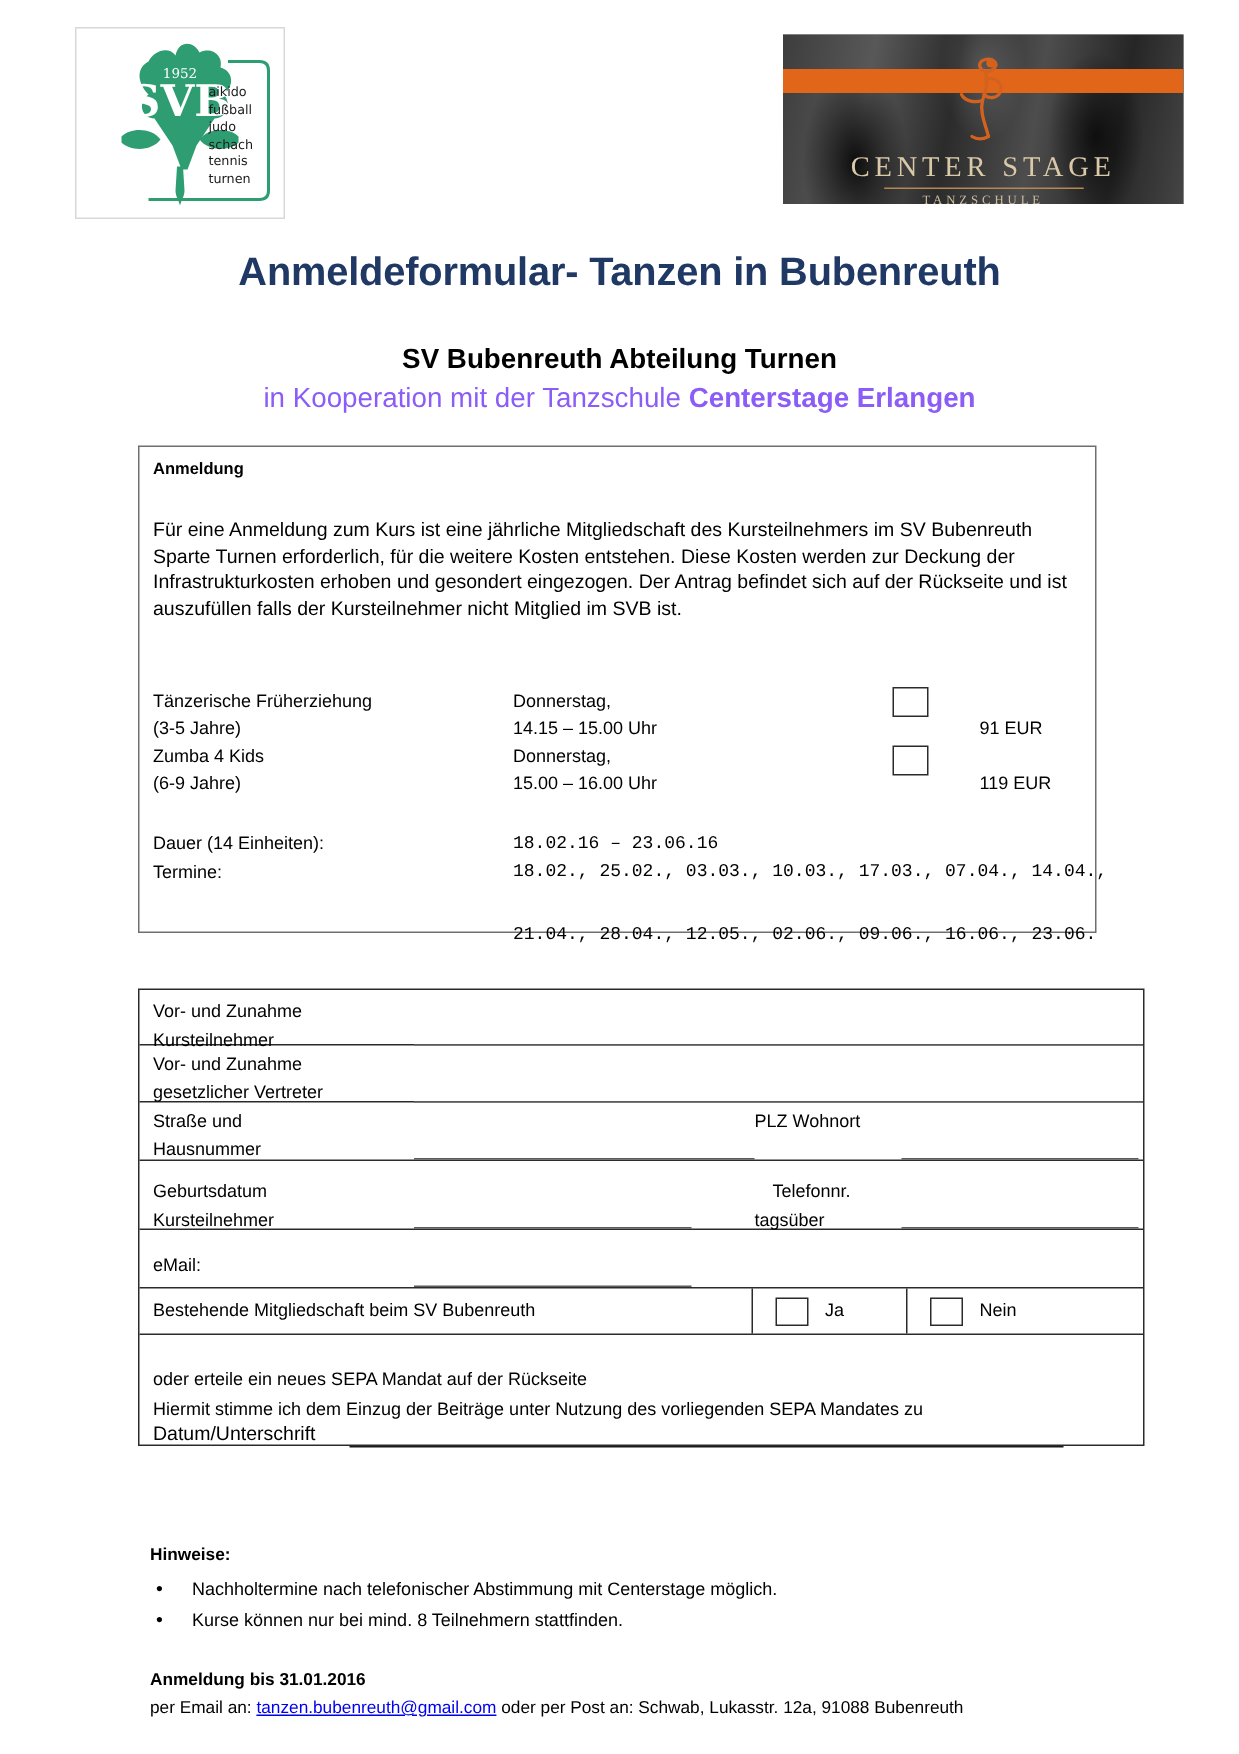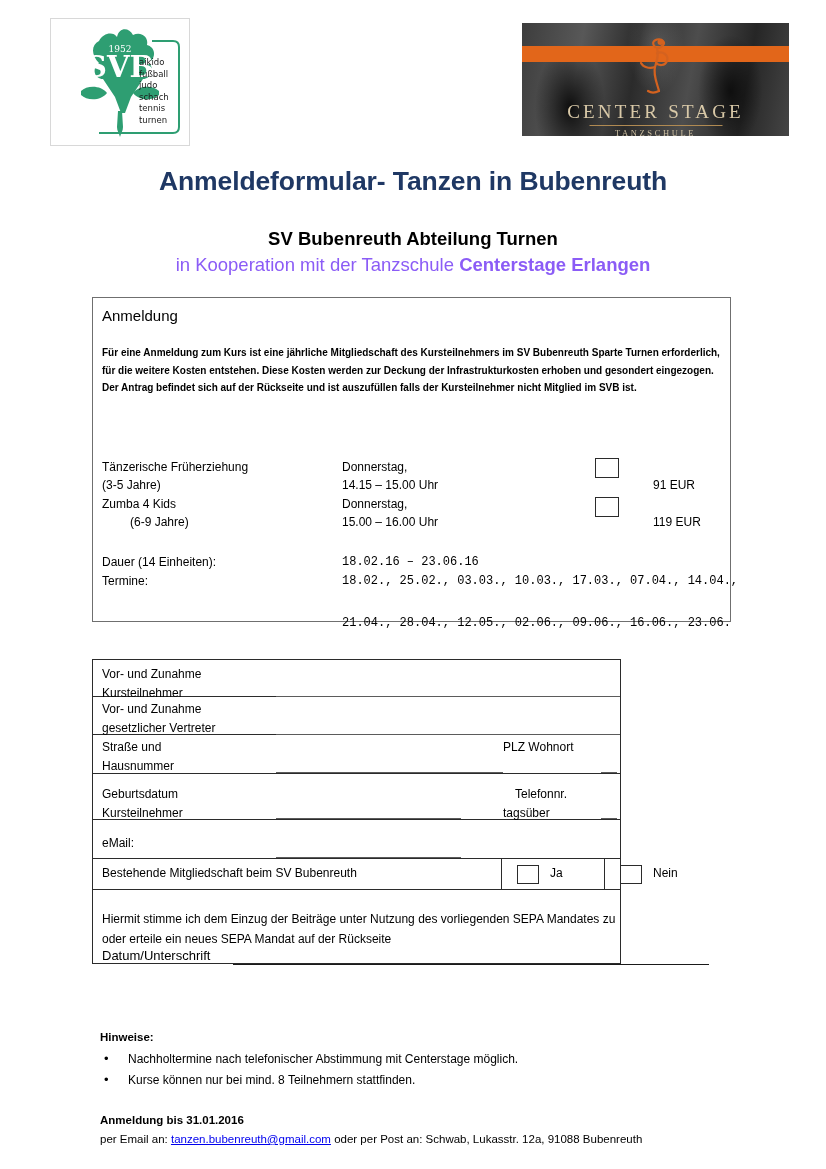--- a/index.html
+++ b/index.html
@@ -153,30 +153,30 @@
     top: 297px;
     width: 639px;
     height: 325px;
     border: 1px solid #6f6f6f;
     box-sizing: border-box;
   }
   .info-heading {
     position: absolute;
     left: 9px;
     top: 9px;
-    font-size: 15px;
-    font-weight: normal;
+    font-size: 11px;
+    font-weight: bold;
   }
   .info-paragraph {
     position: absolute;
     left: 9px;
     top: 46px;
     width: 622px;
-    font-size: 10px;
-    font-weight: bold;
+    font-size: 13px;
+    font-weight: normal;
     line-height: 17.6px;
   }
 
   .courses {
     position: absolute;
     left: 9px;
     top: 160px;
     width: 622px;
     font-size: 12px;
     line-height: 18.5px;
@@ -207,21 +207,21 @@
     line-height: 19.5px;
   }
   .d-label { position: absolute; left: 0px; white-space: nowrap; }
   .d-value { position: absolute; left: 240px; white-space: nowrap; font-family: Liberation Mono, monospace; }
 
   
   .form-table {
     position: absolute;
     left: 92px;
     top: 659px;
-    width: 529px;
+    width: 671px;
     border: 1px solid #2b2b2b;
     box-sizing: border-box;
     font-size: 12px;
   }
   .f-row {
     position: relative;
     border-bottom: 1px solid #2b2b2b;
     box-sizing: border-box;
   }
   .f-label {
@@ -417,21 +417,21 @@
       <div class="course-grid" style="height:74px;">
 
         <div class="c-name" style="top:0px;">Tänzerische Früherziehung</div>
         <div class="c-name" style="top:18px;">(3-5 Jahre)</div>
         <div class="c-time" style="top:0px;">Donnerstag,</div>
         <div class="c-time" style="top:18px;">14.15 – 15.00 Uhr</div>
         <div class="c-box" style="top:0px;"></div>
         <div class="c-price" style="top:18px;">91 EUR</div>
 
         <div class="c-name" style="top:37px;">Zumba 4 Kids</div>
-        <div class="c-name" style="top:55px;margin-left:28px;">(6-9 Jahre)</div>
+        <div class="c-name" style="top:55px;">(6-9 Jahre)</div>
         <div class="c-time" style="top:37px;">Donnerstag,</div>
         <div class="c-time" style="top:55px;">15.00 – 16.00 Uhr</div>
         <div class="c-box" style="top:39px;"></div>
         <div class="c-price" style="top:55px;">119 EUR</div>
       </div>
     </div>
 
     <div class="dates">
       <div class="d-label" style="top:0px;">Dauer (14 Einheiten):</div>
       <div class="d-value" style="top:0px;">18.02.16 – 23.06.16</div>
@@ -484,22 +484,22 @@
         <span class="cb-label">Ja</span>
       </div>
       <div class="m-cell" style="left:511px; right:0px;">
         <span class="cb"></span>
         <span class="cb-label">Nein</span>
       </div>
     </div>
 
     <div class="sepa-row">
       <div class="sepa-text">
+        <div>oder erteile ein neues SEPA Mandat auf der Rückseite</div>
         <div>Hiermit  stimme ich dem Einzug der Beiträge unter Nutzung des vorliegenden SEPA Mandates zu</div>
-        <div>oder erteile ein neues SEPA Mandat auf der Rückseite</div>
       </div>
       <span class="sig-label">Datum/Unterschrift</span>
       <span class="sig-line"></span>
     </div>
   </div>
 
   <div class="notes">
     <div class="notes-title">Hinweise:</div>
     <div class="note-item">
       <span class="bullet">•</span>

